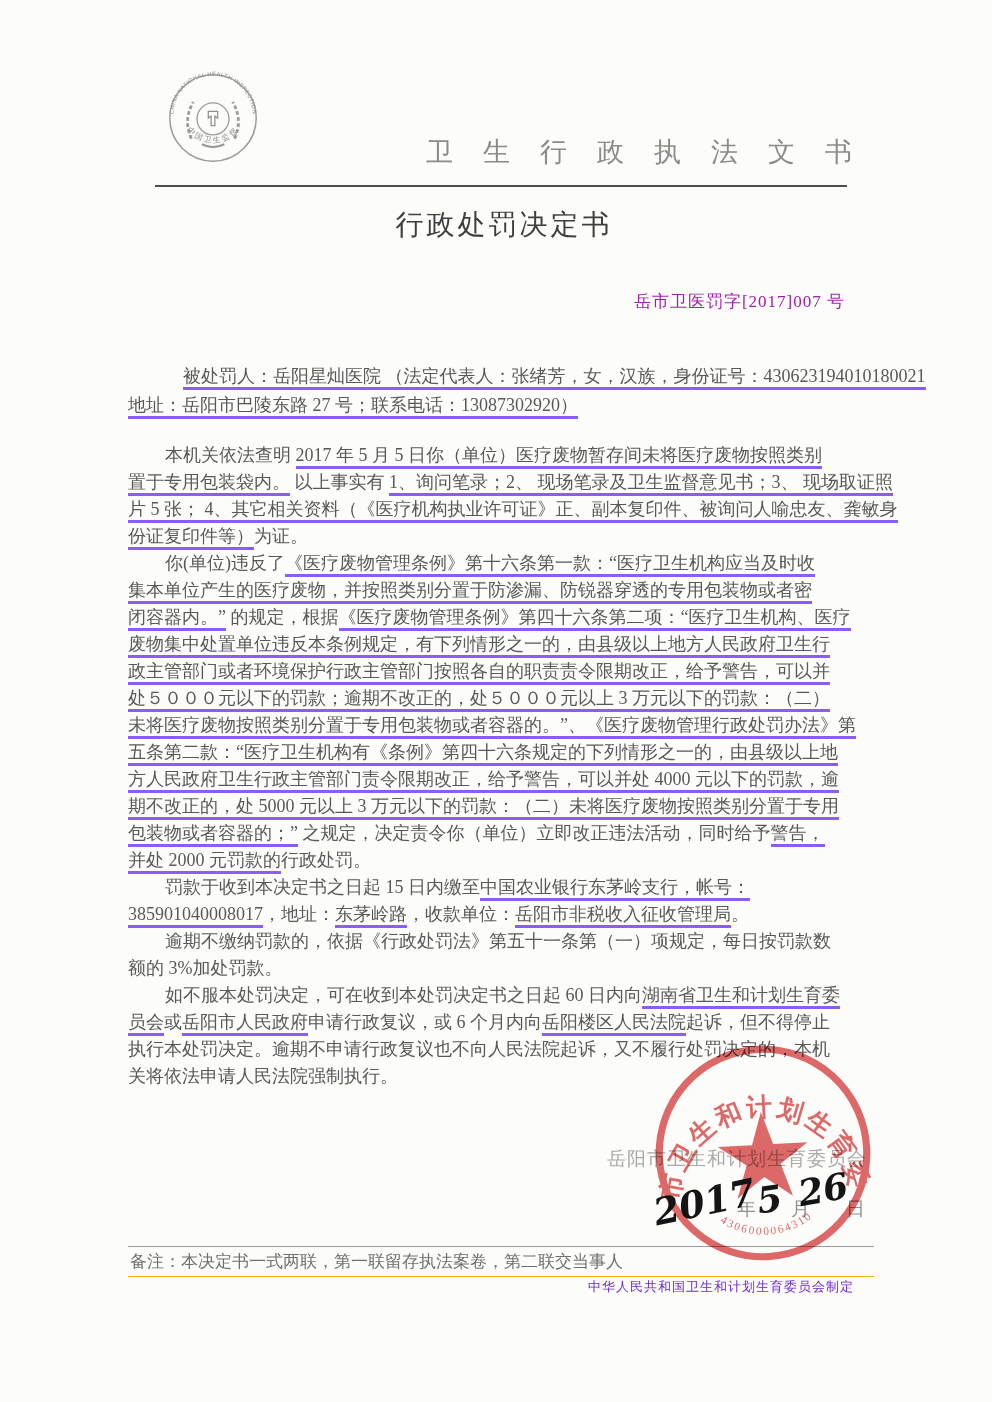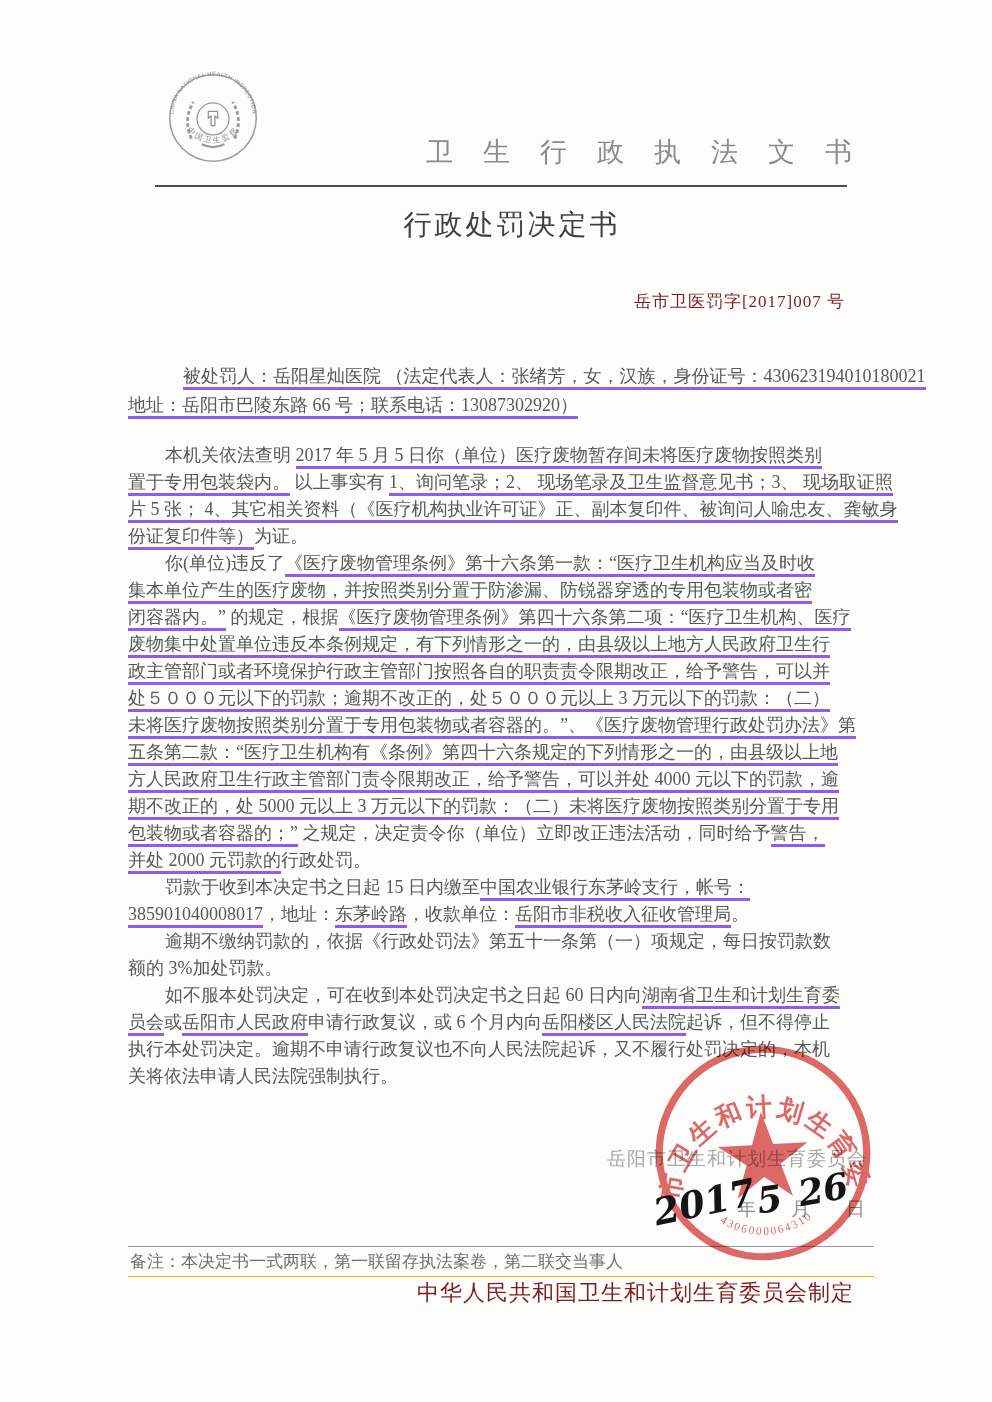--- a/index.html
+++ b/index.html
@@ -10,26 +10,26 @@
     color:#575757;
   }
   
   .emblem{position:absolute;left:166px;top:70px;width:94px;height:96px;}
   .banner{
     position:absolute;left:322px;top:134px;width:560px;
     font-size:27px;letter-spacing:30px;color:#8b8b8b;white-space:nowrap;text-align:right;
   }
   .rule{position:absolute;left:155px;top:185px;width:692px;height:2px;background:#4e4e4e;}
   .doc-title{
-    position:absolute;left:142px;top:206px;width:740px;text-align:center;
+    position:absolute;left:134px;top:206px;width:740px;text-align:center;
     font-size:28px;letter-spacing:3px;color:#3f3f3f;font-weight:500;
   }
   .doc-no{
     position:absolute;left:130px;top:290px;width:715px;text-align:right;
-    font-size:17px;color:#7f1d1d;letter-spacing:1px;
+    font-size:17px;color:#a21caf;letter-spacing:1px;
   }
   
   .party{position:absolute;left:128px;top:362px;width:744px;}
   .bodytext{position:absolute;left:128px;top:442px;width:748px;}
   .line{height:27px;line-height:27px;white-space:nowrap;font-size:18px;color:#585858;}
   .party .line{height:29px;line-height:29px;}
   .line.ind{padding-left:37px;}
   .party .line.ind{padding-left:55px;}
   .seg{padding-bottom:1px;}
   .seg.u{border-bottom:3px solid #8b5cf6;}
@@ -53,21 +53,21 @@
     mix-blend-mode:multiply;opacity:.92;transform:rotate(-3deg);
   }
   
   .note{
     position:absolute;left:128px;top:1246px;width:744px;
     border-top:1px solid #9a9a9a;border-bottom:1px solid #eab308;
     font-size:17px;color:#6f6f6f;padding:3px 0 3px 2px;white-space:nowrap;
   }
   .issuer{
     position:absolute;left:128px;top:1278px;width:726px;text-align:right;
-    font-size:22px;color:#7f1d1d;letter-spacing:1px;
+    font-size:13px;color:#6d28d9;letter-spacing:1px;
   }
 </style>
 </head>
 <body>
 
 <div class="page">
 
   <svg class="emblem" viewBox="0 0 100 100">
     <defs>
       <path id="arcTop" d="M 10,60 A 42,42 0 1 1 90,60"></path>
@@ -87,21 +87,21 @@
     <path d="M 38,78 q 12,6 24,0" fill="none" stroke="#9b9b9b" stroke-width="2.5"></path>
   </svg>
 
   <div class="banner">卫生行政执法文书</div>
   <div class="rule"></div>
   <div class="doc-title">行政处罚决定书</div>
   <div class="doc-no">岳市卫医罚字[2017]007 号</div>
 
   <div class="party">
       <div class="line ind"><span class="seg u">被处罚人：岳阳星灿医院 （法定代表人：张绪芳，女，汉族，身份证号：430623194010180021</span></div>
-      <div class="line"><span class="seg u">地址：岳阳市巴陵东路 66 号；联系电话：13087302920）</span></div>
+      <div class="line"><span class="seg u">地址：岳阳市巴陵东路 27 号；联系电话：13087302920）</span></div>
     </div>
 
   <div class="bodytext">
       <div class="line ind"><span class="seg">本机关依法查明 </span><span class="seg u">2017 年 5 月 5 日你（单位）医疗废物暂存间未将医疗废物按照类别</span></div>
       <div class="line"><span class="seg u">置于专用包装袋内。</span><span class="seg"> 以上事实有 </span><span class="seg u">1、询问笔录；2、 现场笔录及卫生监督意见书；3、 现场取证照</span></div>
       <div class="line"><span class="seg u">片 5 张；  4、其它相关资料（《医疗机构执业许可证》正、副本复印件、被询问人喻忠友、龚敏身</span></div>
       <div class="line"><span class="seg u">份证复印件等）</span><span class="seg">为证。</span></div>
       <div class="line ind"><span class="seg">你(单位)违反了</span><span class="seg u">《医疗废物管理条例》第十六条第一款：“医疗卫生机构应当及时收</span></div>
       <div class="line"><span class="seg u">集本单位产生的医疗废物，并按照类别分置于防渗漏、防锐器穿透的专用包装物或者密</span></div>
       <div class="line"><span class="seg u">闭容器内。”</span><span class="seg"> 的规定，根据</span><span class="seg u">《医疗废物管理条例》第四十六条第二项：“医疗卫生机构、医疗</span></div>

